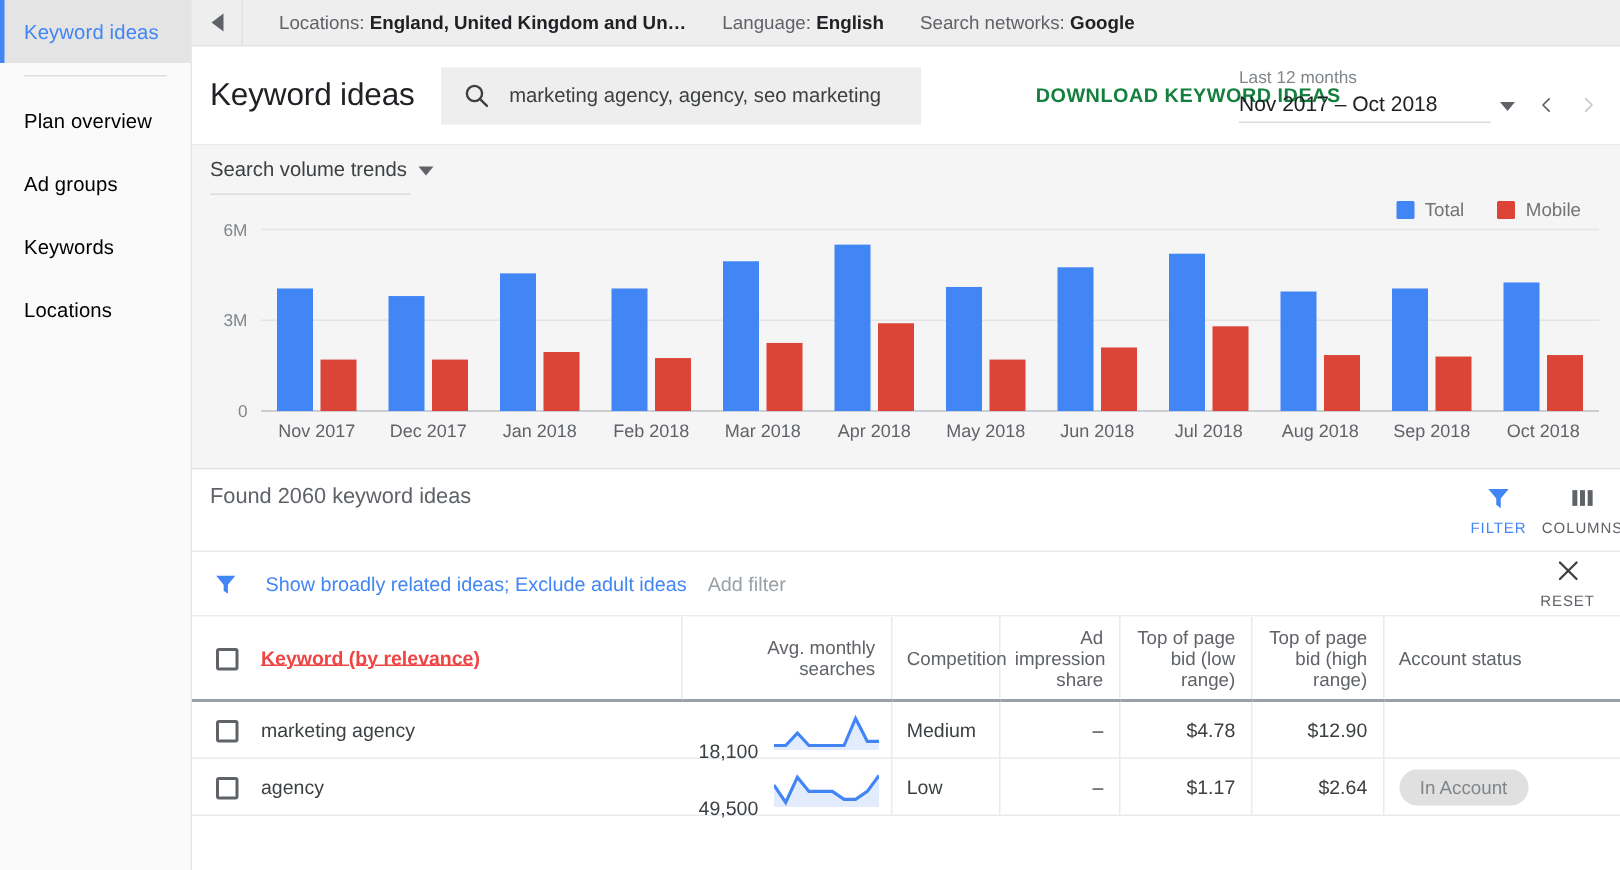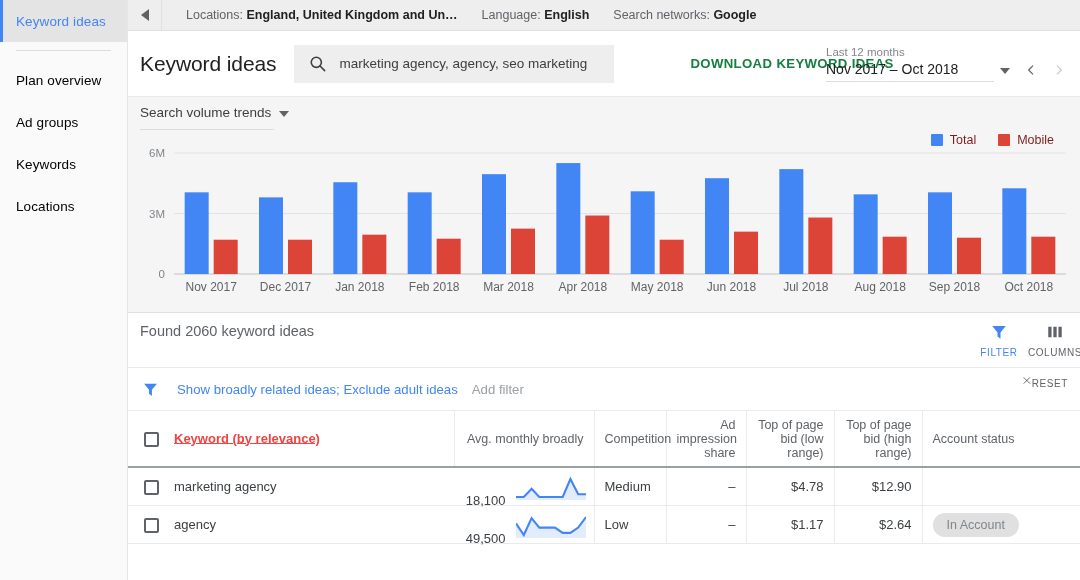--- a/index.html
+++ b/index.html
@@ -174,21 +174,21 @@
     background: #dadce0;
   }
   #legend {
     position: absolute;
     right: 26px; top: 36px;
     display: flex; align-items: center;
     gap: 22px;
   }
   .lg { display: flex; align-items: center; cursor: pointer; }
   .lg-sw { width: 12px; height: 12px; border-radius: 1px; }
-  .lg-tx { font-size: 12.5px; color: #7f1d1d; margin-left: 7px; }
+  .lg-tx { font-size: 12.5px; color: #737373; margin-left: 7px; }
 
   #plot {
     position: absolute;
     left: 0; top: 0;
     width: 952px; height: 216px;
   }
 
   
   #foundbar {
     position: absolute;
@@ -229,21 +229,21 @@
   }
   #fb-add {
     margin-left: 14px;
     font-size: 13.2px; color: #9aa0a6;
     white-space: nowrap; cursor: pointer;
   }
   #fb-reset {
     position: absolute;
     right: 12px; top: 3px;
     width: 46px;
-    display: flex; flex-direction: row; align-items: center;
+    display: flex; flex-direction: column; align-items: center;
     cursor: pointer;
   }
 
   
   #tablewrap {
     position: absolute;
     left: 128px; top: 411px;
     width: 952px; height: 169px;
     background: #ffffff;
     overflow: hidden;
@@ -493,21 +493,21 @@
           <col style="width:88px">
           <col style="width:158px">
       </colgroup>
       <thead>
         <tr>
           <th class="kw">
             <span class="cbwrap">
               <span class="cb"></span>
             </span><span class="kwtext">Keyword (by relevance)</span>
           </th>
-          <th class="r">Avg. monthly broadly</th>
+          <th class="r">Avg. monthly searches</th>
           <th class="l">Competition</th>
           <th class="r">Ad impression share</th>
           <th class="r">Top of page bid (low range)</th>
           <th class="r">Top of page bid (high range)</th>
           <th class="l last">Account status</th>
         </tr>
       </thead>
       <tbody id="tbody">
           <tr>
             <td class="kwcell"><span class="cbwrap">

